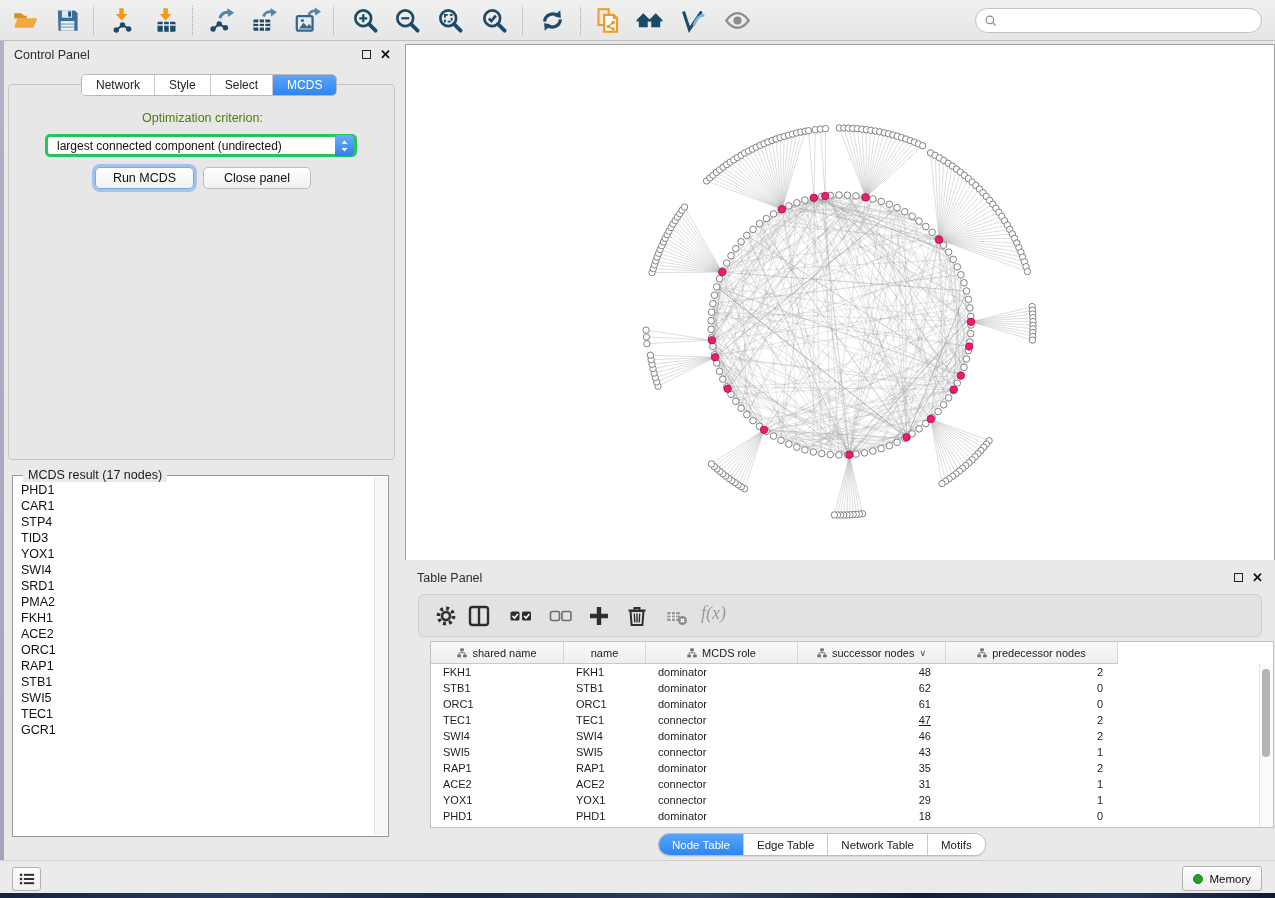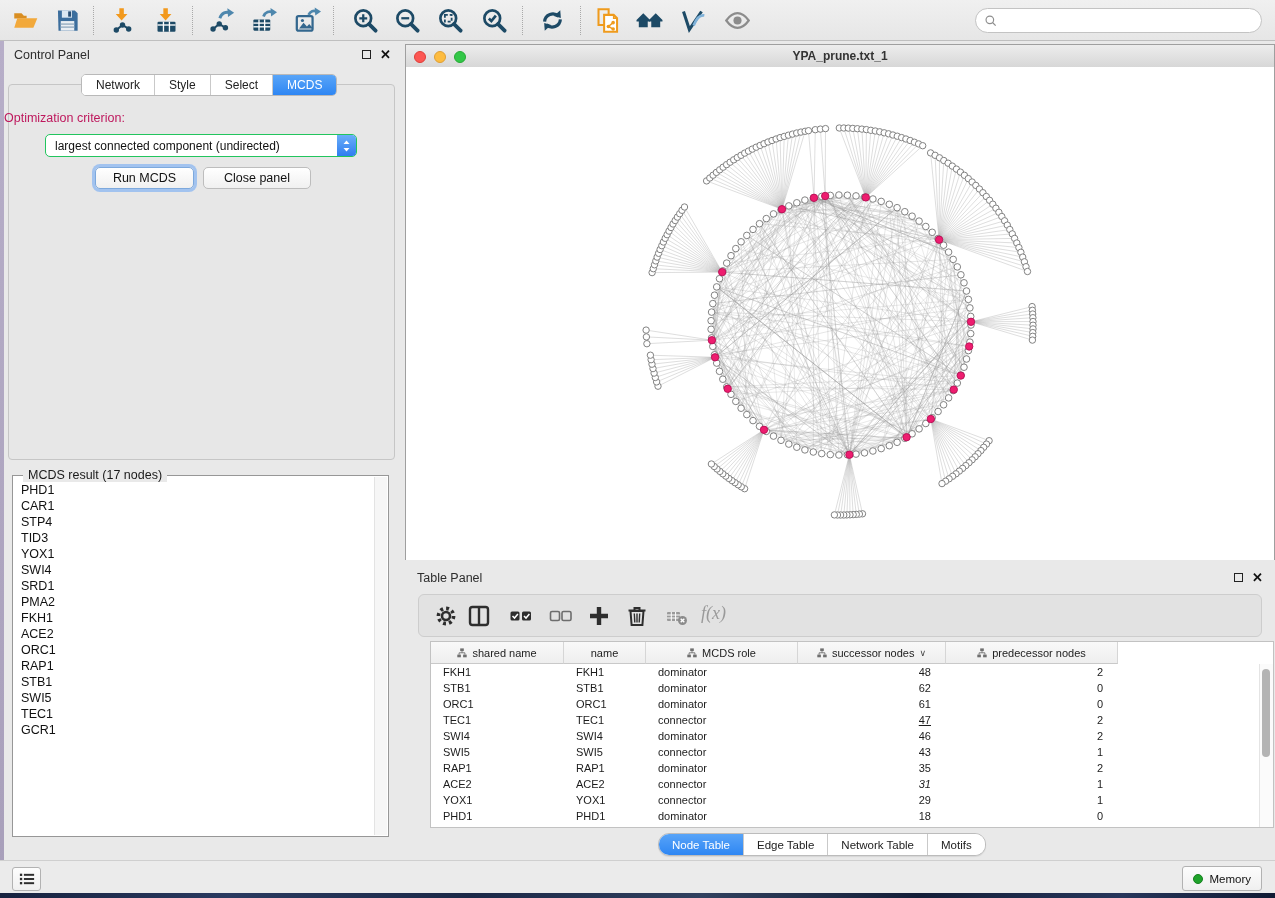--- a/index.html
+++ b/index.html
@@ -29,22 +29,22 @@
   #cp-header{position:absolute;left:0;top:0;width:100%;height:27px;}
   #cp-header .panel-title{position:absolute;left:10px;top:7px;}
   #cp-tabs{position:absolute;left:77px;top:33px;height:20px;display:flex;z-index:3;
     border:1px solid #b9b9b9;border-radius:5px;overflow:hidden;background:#fff;}
   .seg-tab{padding:0 14px;font-size:12px;color:#222;display:flex;align-items:center;background:#fff;
     border-right:1px solid #c9c9c9;}
   .seg-tab:last-child{border-right:none;}
   .seg-tab.active{background:linear-gradient(#59a5f8,#2e86f3);color:#fff;}
   #cp-box{position:absolute;left:4px;top:43px;width:387px;height:376px;background:#e7e7e7;
     border:1px solid #c6c6c6;border-radius:4px;box-sizing:border-box;}
-  #opt-label{position:absolute;left:0;top:70px;width:100%;text-align:left;font-size:12.5px;color:#be185d;}
-  #criterion{position:absolute;left:41px;top:93px;width:312px;height:23px;background:#fff;border:1px solid #22c55e;
+  #opt-label{position:absolute;left:0;top:70px;width:100%;text-align:center;font-size:12.5px;color:#4d7c0f;}
+  #criterion{position:absolute;left:41px;top:93px;width:312px;height:23px;background:#fff;border:3px solid #22c55e;
     border-radius:5px;box-sizing:border-box;display:flex;align-items:center;}
   #criterion .val{flex:1;font-size:12px;color:#111;padding-left:9px;white-space:nowrap;}
   #criterion .spin{width:19px;height:21px;border-radius:0 4px 4px 0;background:linear-gradient(#6aaef9,#2f7df0);
     display:flex;flex-direction:column;align-items:center;justify-content:center;color:#fff;}
   #criterion .spin svg{width:9px;height:16px;}
   .btn{position:absolute;top:126px;height:22px;background:linear-gradient(#ffffff,#f0f0f0);border:1px solid #bdbdbd;
     border-radius:5px;font-size:12.5px;color:#111;display:flex;align-items:center;justify-content:center;box-sizing:border-box;}
   #run-btn{left:91px;width:99px;box-shadow:0 0 0 3px rgba(106,166,245,.55);border-color:#7da9dd;}
   #close-btn{left:199px;width:108px;}
   #result-box{position:absolute;left:8px;top:434px;width:377px;height:362px;border:1px solid #979797;background:#fff;box-sizing:border-box;}
@@ -290,26 +290,20 @@
           <div class="result-item">STB1</div>
           <div class="result-item">SWI5</div>
           <div class="result-item">TEC1</div>
           <div class="result-item">GCR1</div>
         </div>
       <div id="result-scroll"></div>
     </div>
   </div>
 
   <div id="net-window" class="abs">
-    <div id="net-titlebar">
-      <span class="tlight" id="tl-red"></span>
-      <span class="tlight" id="tl-yellow"></span>
-      <span class="tlight" id="tl-green"></span>
-      <div id="net-title">YPA_prune.txt_1</div>
-    </div>
     <div id="net-canvas"><svg width="868" height="493">
           <line x1="565.0" y1="254.8" x2="558.0" y2="300.2" stroke="#9a9a9a" stroke-opacity="0.35" stroke-width="0.7"></line>
           <line x1="565.0" y1="254.8" x2="562.4" y2="232.4" stroke="#9a9a9a" stroke-opacity="0.35" stroke-width="0.7"></line>
           <line x1="565.0" y1="254.8" x2="390.8" y2="135.8" stroke="#9a9a9a" stroke-opacity="0.35" stroke-width="0.7"></line>
           <line x1="565.0" y1="254.8" x2="305.6" y2="245.1" stroke="#9a9a9a" stroke-opacity="0.35" stroke-width="0.7"></line>
           <line x1="565.0" y1="254.8" x2="329.8" y2="334.4" stroke="#9a9a9a" stroke-opacity="0.35" stroke-width="0.7"></line>
           <line x1="565.0" y1="254.8" x2="308.5" y2="287.8" stroke="#9a9a9a" stroke-opacity="0.35" stroke-width="0.7"></line>
           <line x1="565.0" y1="254.8" x2="450.0" y2="387.1" stroke="#9a9a9a" stroke-opacity="0.35" stroke-width="0.7"></line>
           <line x1="565.0" y1="254.8" x2="310.7" y2="219.9" stroke="#9a9a9a" stroke-opacity="0.35" stroke-width="0.7"></line>
           <line x1="565.0" y1="254.8" x2="415.7" y2="129.4" stroke="#9a9a9a" stroke-opacity="0.35" stroke-width="0.7"></line>
@@ -1299,21 +1293,21 @@
             <div class="td left" style="width: 133px;">RAP1</div>
             <div class="td left" style="width: 82px;">RAP1</div>
             <div class="td left" style="width: 152px;">dominator</div>
             <div class="td right" style="width: 148px;">35</div>
             <div class="td right" style="width: 172px;">2</div>
           </div>
           <div class="tr">
             <div class="td left" style="width: 133px;">ACE2</div>
             <div class="td left" style="width: 82px;">ACE2</div>
             <div class="td left" style="width: 152px;">connector</div>
-            <div class="td right" style="width: 148px; font-style: italic;">31</div>
+            <div class="td right" style="width: 148px;">31</div>
             <div class="td right" style="width: 172px;">1</div>
           </div>
           <div class="tr">
             <div class="td left" style="width: 133px;">YOX1</div>
             <div class="td left" style="width: 82px;">YOX1</div>
             <div class="td left" style="width: 152px;">connector</div>
             <div class="td right" style="width: 148px;">29</div>
             <div class="td right" style="width: 172px;">1</div>
           </div>
           <div class="tr">

